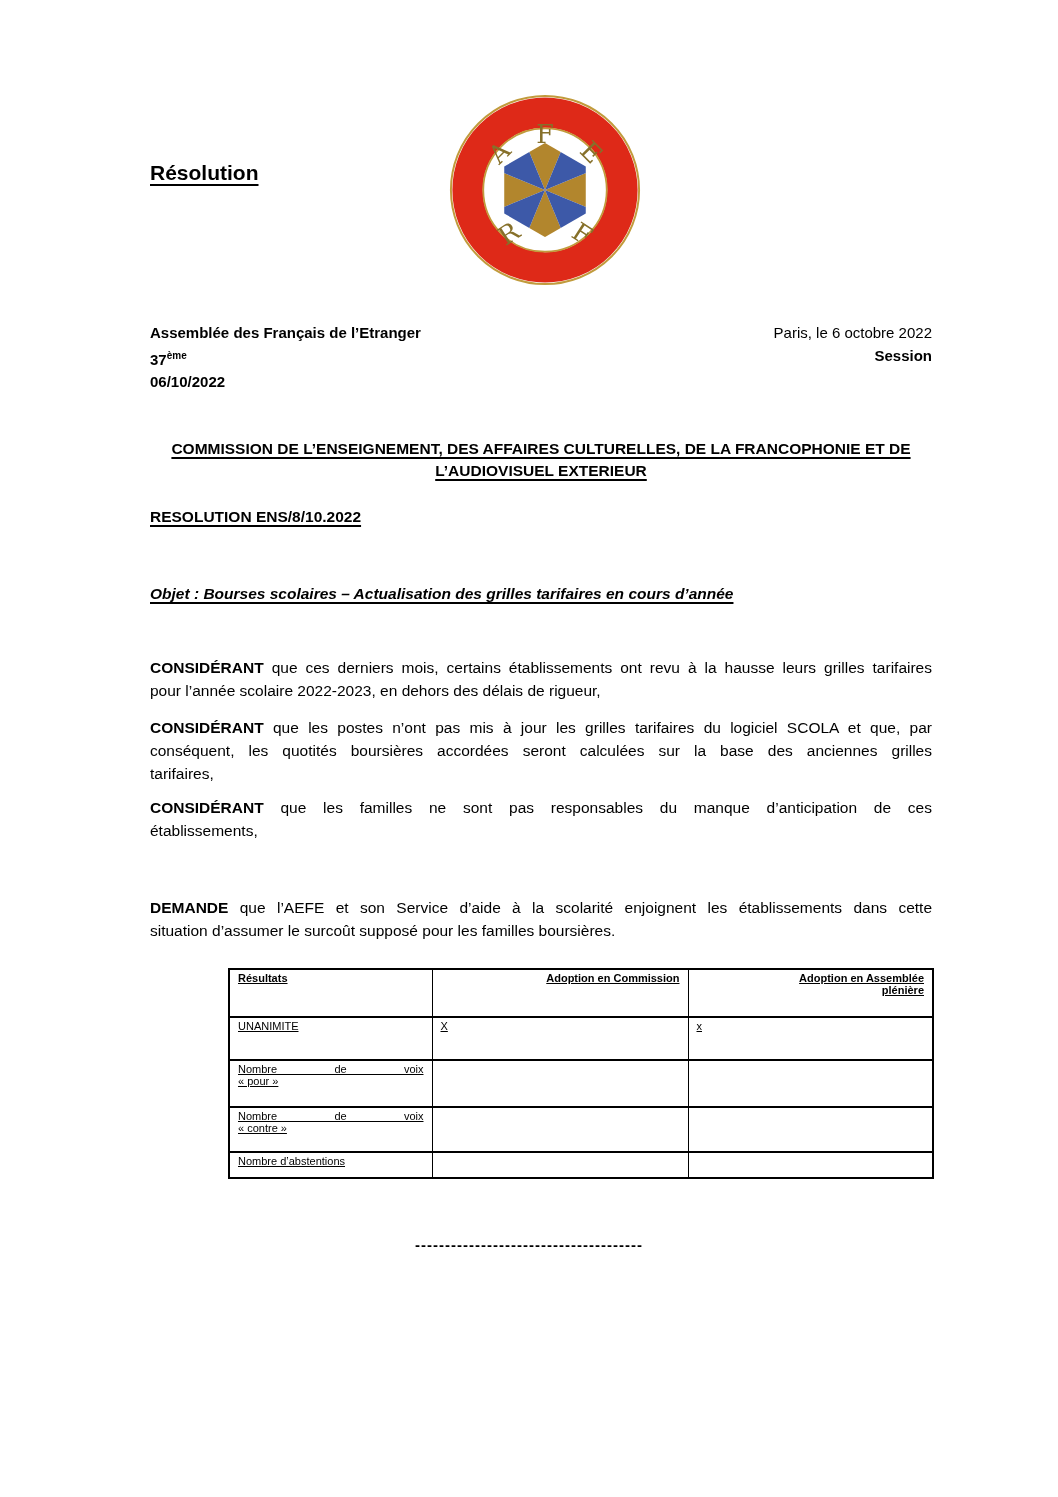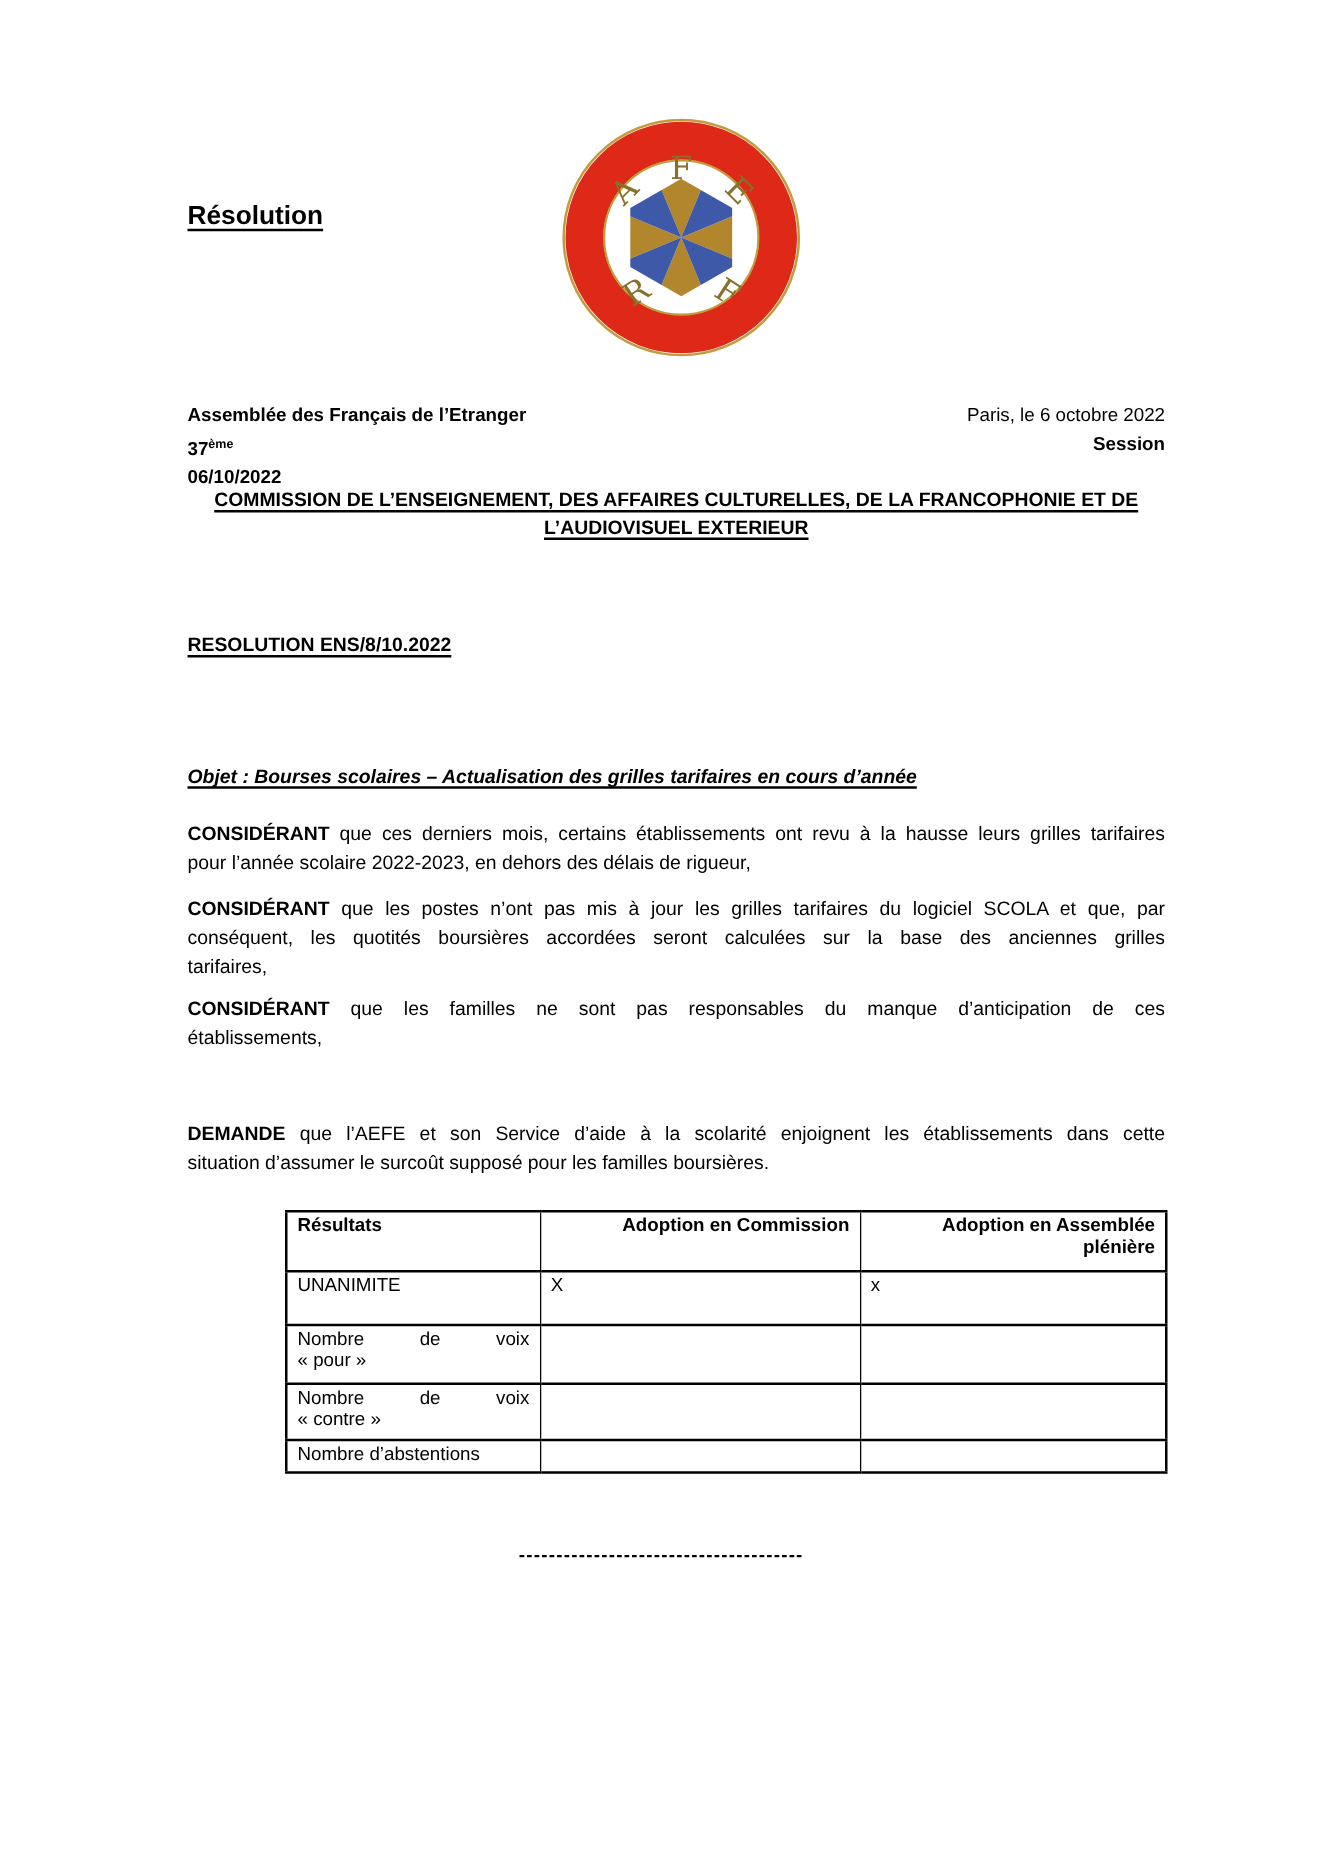--- a/index.html
+++ b/index.html
@@ -23,41 +23,42 @@
   }
 
   .logo-wrap { left:447px; top:92px; width:196px; height:196px; }
 
   .hdr { left:150px; top:322px; width:782px; display:flex; justify-content:space-between; font-size:15px; line-height:22.5px; }
   .hdr .left-col { font-weight:bold; }
   .hdr .right-col { text-align:right; }
   .hdr .right-col .sess { font-weight:bold; }
   sup { font-size:10px; vertical-align:super; }
 
-  .commission { left:150px; top:390px; width:782px; text-align:center; font-weight:bold; font-size:15.5px; line-height:22px; }
+  .commission { left:150px; top:438px; width:782px; text-align:center; font-weight:bold; font-size:15.5px; line-height:22px; }
   .commission span { text-decoration:underline; text-decoration-thickness:1.5px; text-underline-offset:3px; }
 
   .resref { left:150px; top:508px; font-size:15.5px; font-weight:bold;
     text-decoration:underline; text-decoration-thickness:1.5px; text-underline-offset:3px; }
 
   .subject { left:150px; top:585px; font-size:15.5px; font-weight:bold; font-style:italic;
-    text-decoration:underline; text-decoration-thickness:1.5px; text-underline-offset:3px;margin-top:28px; }
+    text-decoration:underline; text-decoration-thickness:1.5px; text-underline-offset:3px; }
 
   .para { left:150px; width:782px; font-size:15.5px; line-height:23px; }
   .p1 { top:656px; } .p2 { top:716px; } .p3 { top:796px; } .p4 { top:896px; }
   .ln { text-align:left; white-space:normal; }
   .lj { text-align:justify; text-align-last:justify; }
   .para b { font-weight:bold; }
 
   table.res-table {
     position:absolute; left:228px; top:968px;
     width:704px; table-layout:fixed;
     border-collapse:collapse;
     border:2px solid #000;
-    font-size:15px;
+    font-size:11px;
+    text-decoration:underline;
   }
   .res-table col.c1 { width:203px; }
   .res-table col.c2 { width:256px; }
   .res-table col.c3 { width:245px; }
   .res-table th, .res-table td {
     border-left:1px solid #000; border-right:1px solid #000;
     border-top:2px solid #000; border-bottom:2px solid #000;
     padding:2px 8px; vertical-align:top;
   }
   .res-table th { font-weight:bold; text-align:right; }

